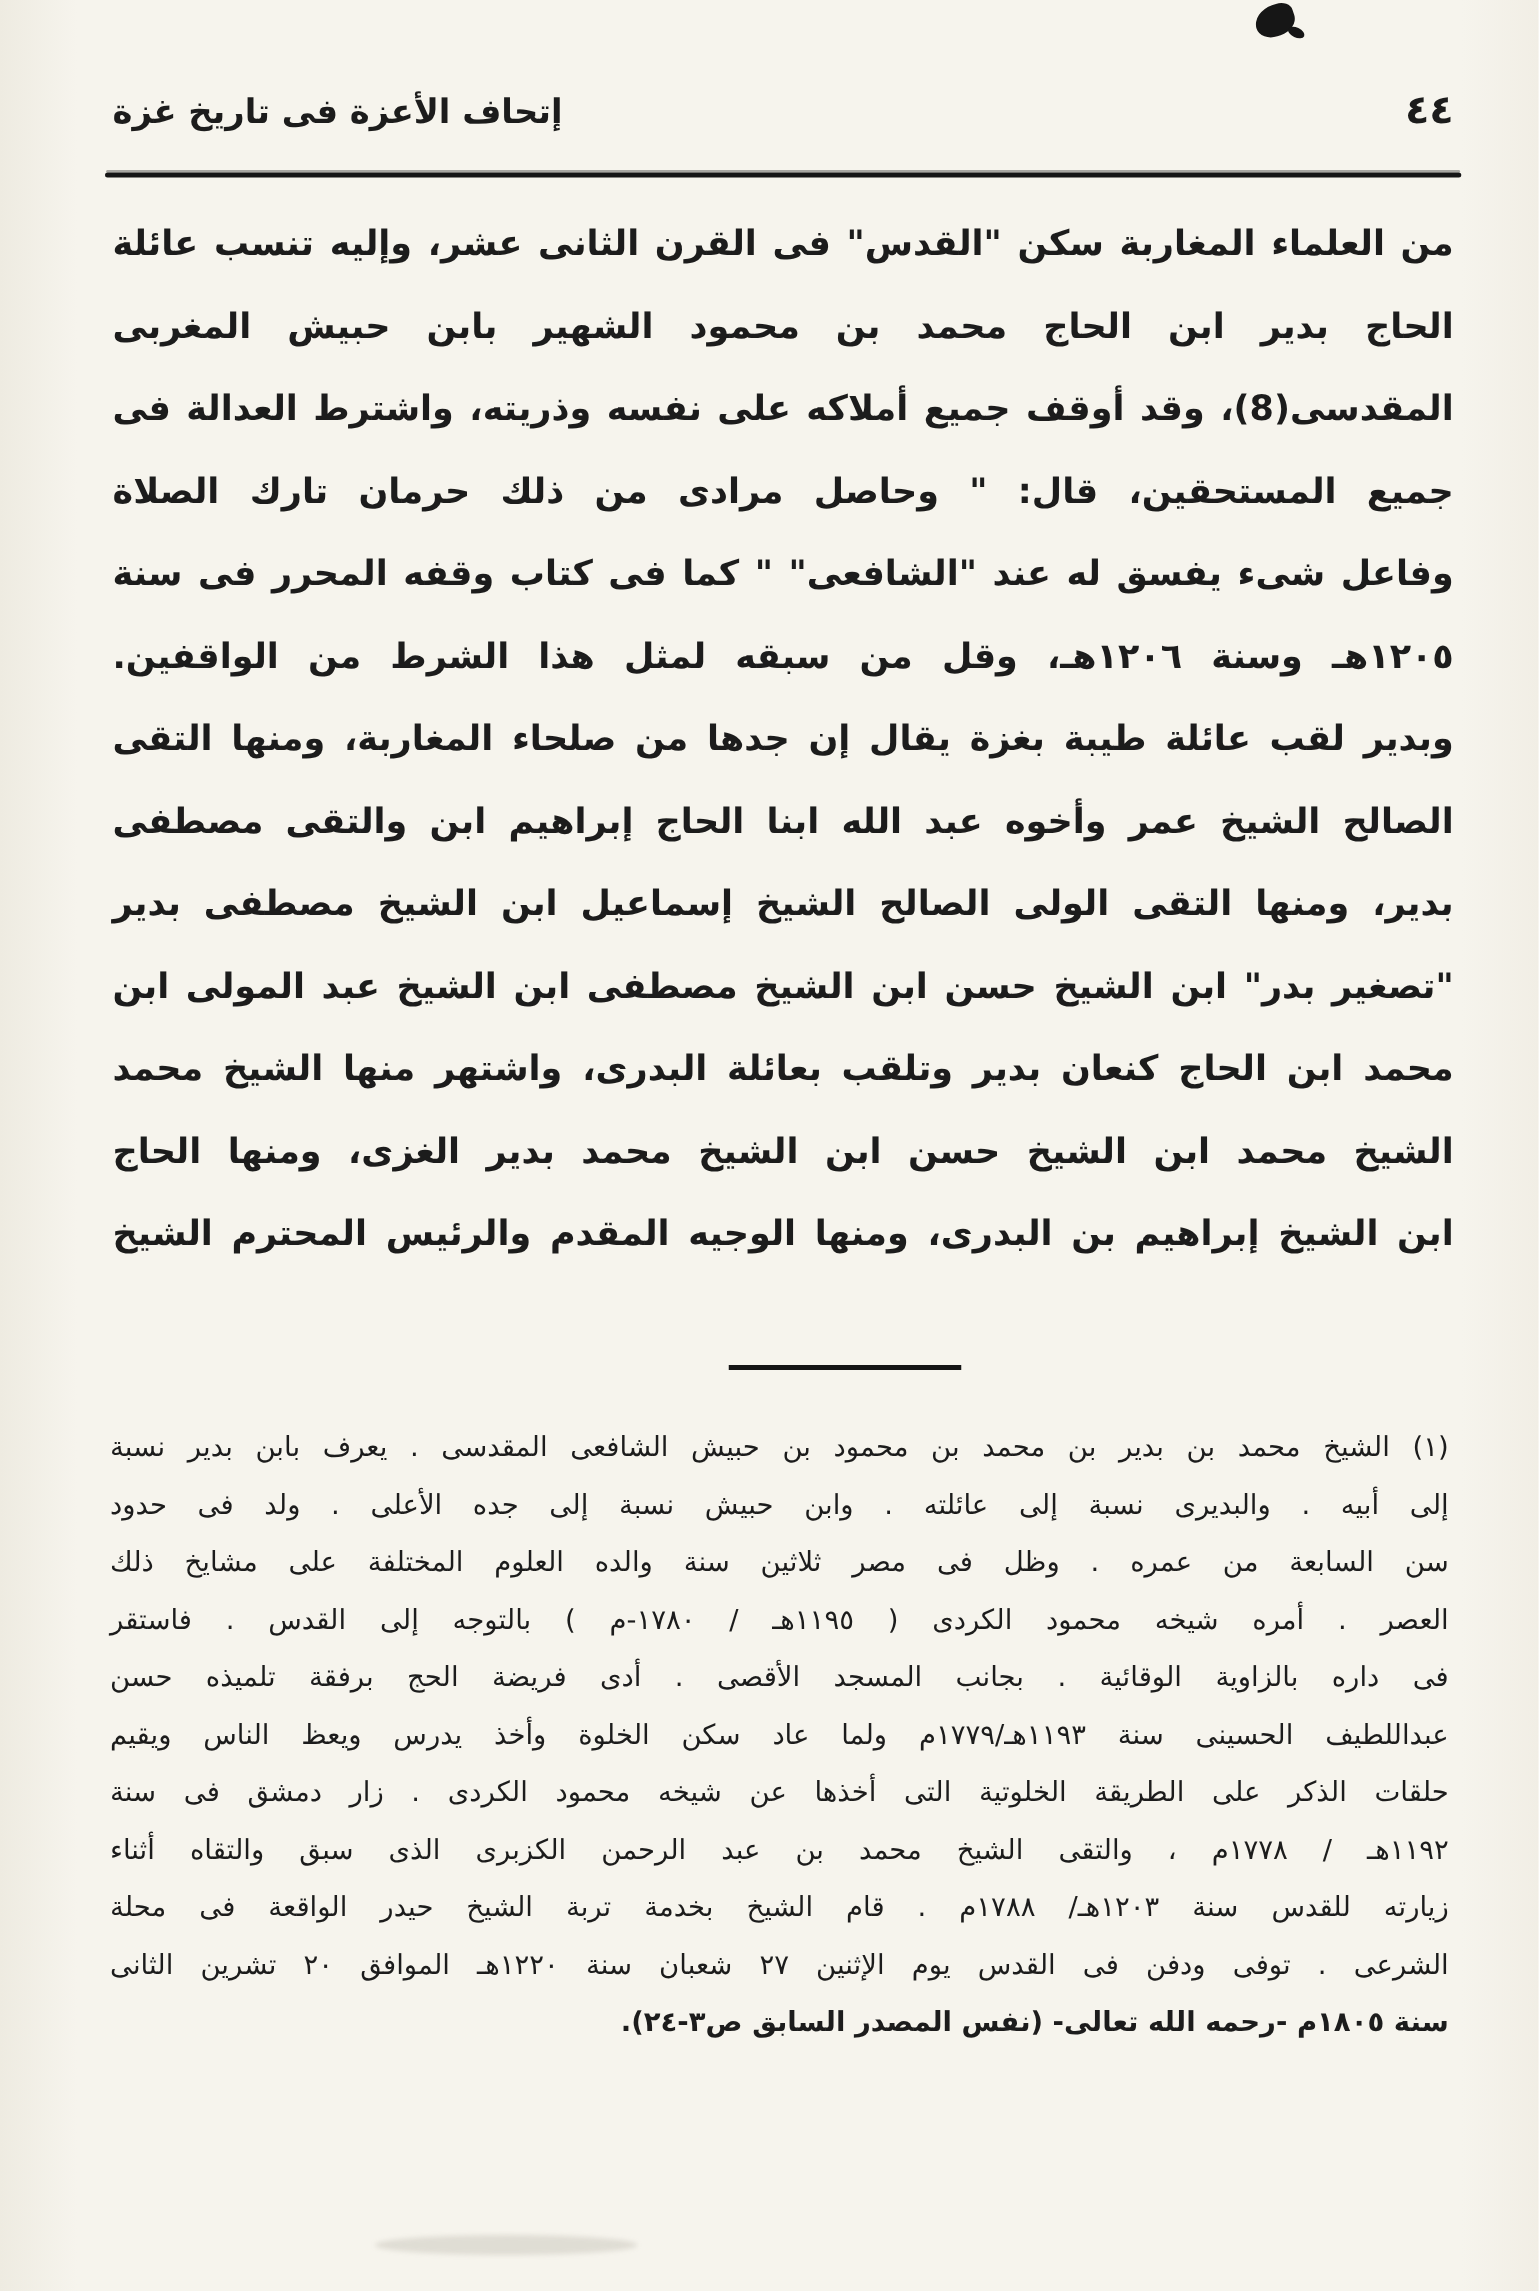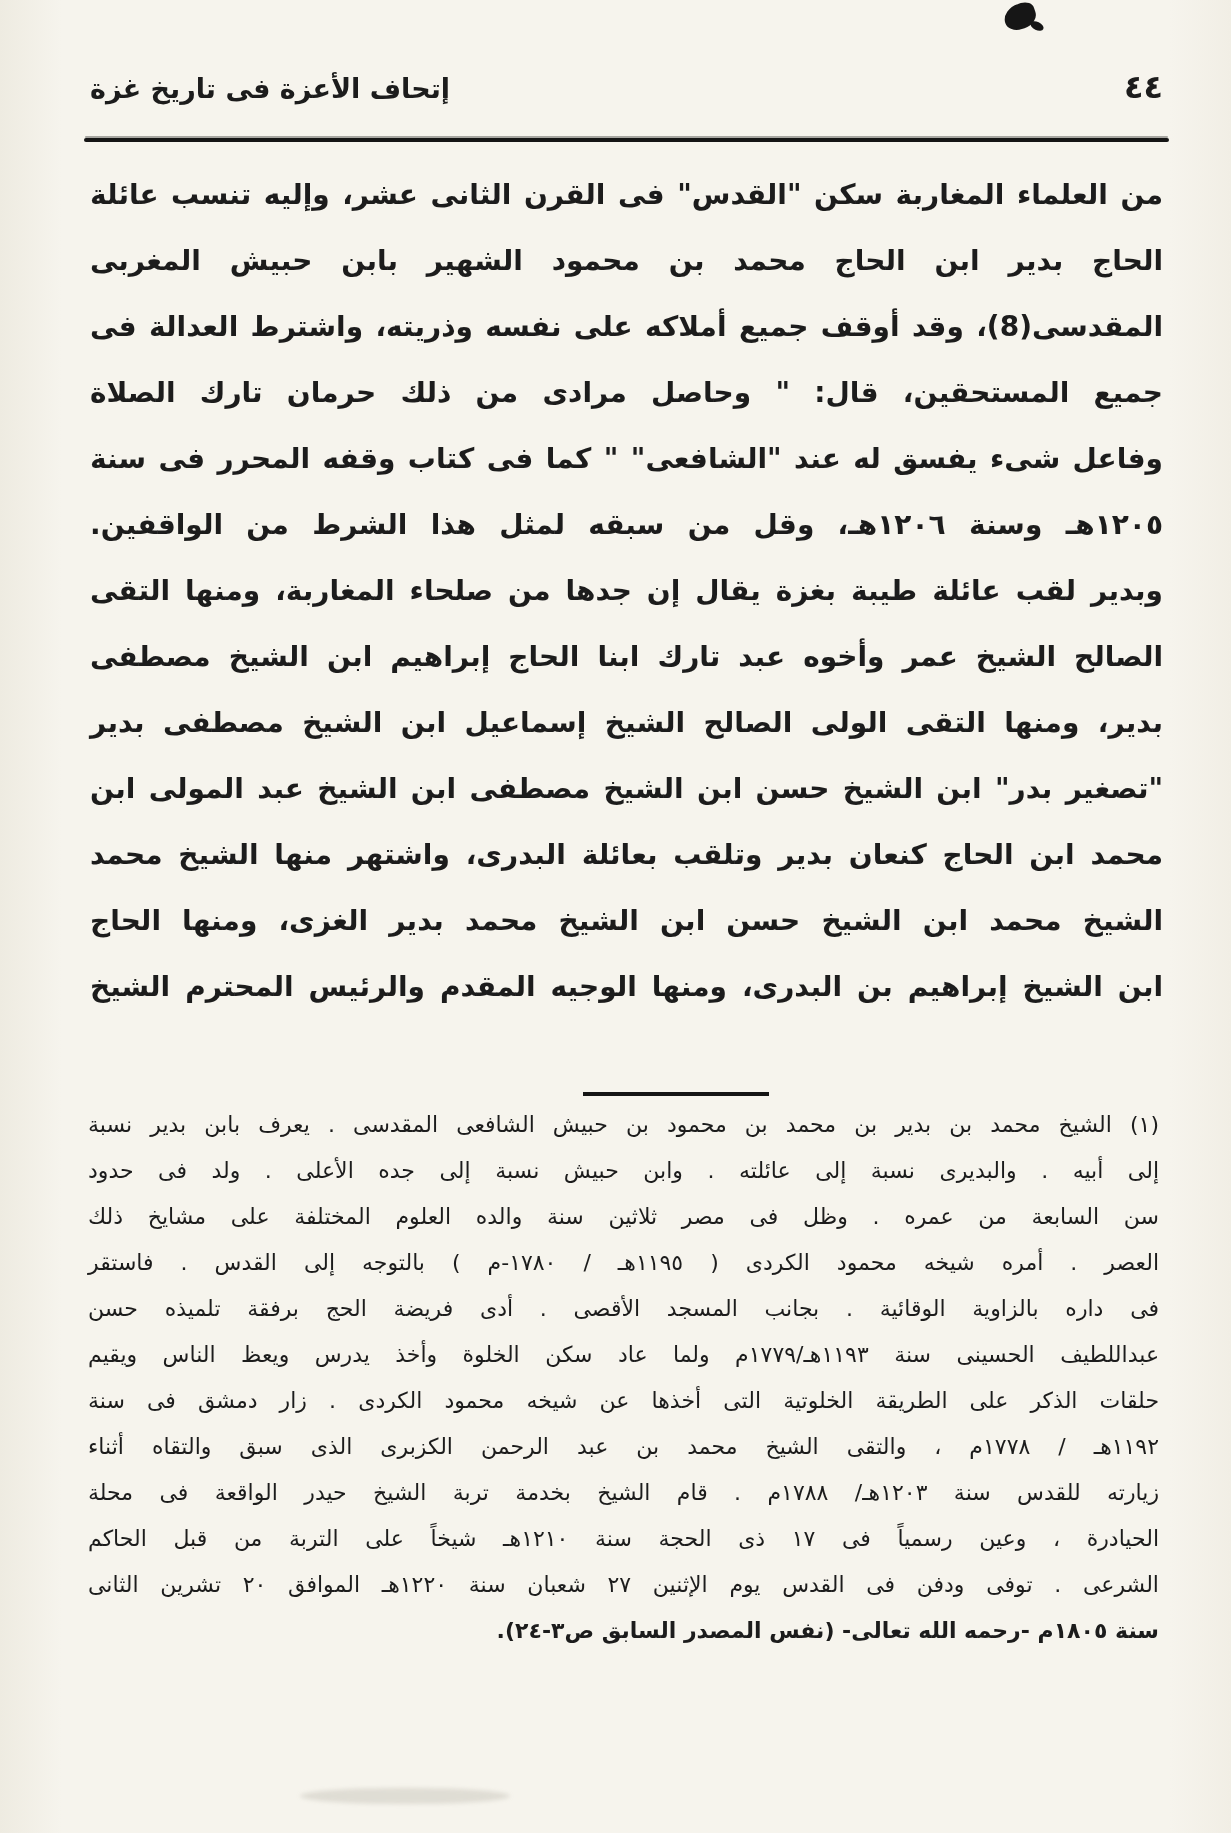--- a/index.html
+++ b/index.html
@@ -28,21 +28,21 @@
     height:66px;line-height:66px;
     font-size:28px;font-weight:bold;
     direction:rtl;
     text-align:justify;text-align-last:justify;
     white-space:normal;overflow:visible;
   }
   .footnote-sep{
     position:absolute;top:1092px;left:583px;width:186px;height:4px;
     background:#151515;
   }
-  .footnotes{position:absolute;top:1102px;left:88px;right:72px;}
+  .footnotes{position:absolute;top:1136px;left:88px;right:72px;}
   .fn-line{
     height:46px;line-height:46px;
     font-size:22px;font-weight:normal;
     direction:rtl;
     text-align:justify;text-align-last:justify;
   }
   .fn-line:last-child{text-align-last:right;font-weight:bold;}
   .artifact{position:absolute;background:#161616;}
   .blob{
     left:1004px;top:4px;width:32px;height:25px;
@@ -76,40 +76,39 @@
   <div class="header-rule"></div>
 
   <main class="body-text">
       <div class="body-line">من العلماء المغاربة سكن "القدس" فى القرن الثانى عشر، وإليه تنسب عائلة</div>
       <div class="body-line">الحاج بدير ابن الحاج محمد بن محمود الشهير بابن حبيش المغربى</div>
       <div class="body-line">المقدسى(8)، وقد أوقف جميع أملاكه على نفسه وذريته، واشترط العدالة فى</div>
       <div class="body-line">جميع المستحقين، قال: " وحاصل مرادى من ذلك حرمان تارك الصلاة</div>
       <div class="body-line">وفاعل شىء يفسق له عند "الشافعى" " كما فى كتاب وقفه المحرر فى سنة</div>
       <div class="body-line">١٢٠٥هـ وسنة ١٢٠٦هـ، وقل من سبقه لمثل هذا الشرط من الواقفين.</div>
       <div class="body-line">وبدير لقب عائلة طيبة بغزة يقال إن جدها من صلحاء المغاربة، ومنها التقى</div>
-      <div class="body-line">الصالح الشيخ عمر وأخوه عبد تارك ابنا الحاج إبراهيم ابن الشيخ مصطفى</div>
+      <div class="body-line">الصالح الشيخ عمر وأخوه عبد الله ابنا الحاج إبراهيم ابن والتقى مصطفى</div>
       <div class="body-line">بدير، ومنها التقى الولى الصالح الشيخ إسماعيل ابن الشيخ مصطفى بدير</div>
       <div class="body-line">"تصغير بدر" ابن الشيخ حسن ابن الشيخ مصطفى ابن الشيخ عبد المولى ابن</div>
       <div class="body-line">محمد ابن الحاج كنعان بدير وتلقب بعائلة البدرى، واشتهر منها الشيخ محمد</div>
       <div class="body-line">الشيخ محمد ابن الشيخ حسن ابن الشيخ محمد بدير الغزى، ومنها الحاج</div>
       <div class="body-line">ابن الشيخ إبراهيم بن البدرى، ومنها الوجيه المقدم والرئيس المحترم الشيخ</div>
     </main>
 
   <div class="footnote-sep"></div>
 
   <section class="footnotes">
       <div class="fn-line">(١) الشيخ محمد بن بدير بن محمد بن محمود بن حبيش الشافعى المقدسى . يعرف بابن بدير نسبة</div>
       <div class="fn-line">إلى أبيه . والبديرى نسبة إلى عائلته . وابن حبيش نسبة إلى جده الأعلى . ولد فى حدود</div>
       <div class="fn-line">سن السابعة من عمره . وظل فى مصر ثلاثين سنة والده العلوم المختلفة على مشايخ ذلك</div>
       <div class="fn-line">العصر . أمره شيخه محمود الكردى ( ١١٩٥هـ / ١٧٨٠-م ) بالتوجه إلى القدس . فاستقر</div>
       <div class="fn-line">فى داره بالزاوية الوقائية . بجانب المسجد الأقصى . أدى فريضة الحج برفقة تلميذه حسن</div>
       <div class="fn-line">عبداللطيف الحسينى سنة ١١٩٣هـ/١٧٧٩م ولما عاد سكن الخلوة وأخذ يدرس ويعظ الناس ويقيم</div>
       <div class="fn-line">حلقات الذكر على الطريقة الخلوتية التى أخذها عن شيخه محمود الكردى . زار دمشق فى سنة</div>
       <div class="fn-line">١١٩٢هـ / ١٧٧٨م ، والتقى الشيخ محمد بن عبد الرحمن الكزبرى الذى سبق والتقاه أثناء</div>
       <div class="fn-line">زيارته للقدس سنة ١٢٠٣هـ/ ١٧٨٨م . قام الشيخ بخدمة تربة الشيخ حيدر الواقعة فى محلة</div>
-      <div class="fn-line">الحيادرة ، وعين رسمياً فى ١٧ ذى الحجة سنة ١٢١٠هـ شيخاً على التربة من قبل الحاكم</div>
       <div class="fn-line">الشرعى . توفى ودفن فى القدس يوم الإثنين ٢٧ شعبان سنة ١٢٢٠هـ الموافق ٢٠ تشرين الثانى</div>
       <div class="fn-line">سنة ١٨٠٥م -رحمه الله تعالى- (نفس المصدر السابق ص٣-٢٤).</div>
     </section>
 
   <div class="artifact smudge"></div>
 
 </div>
 
 </body></html>

